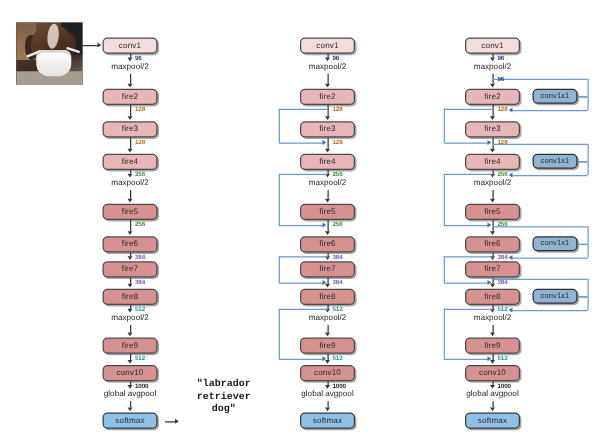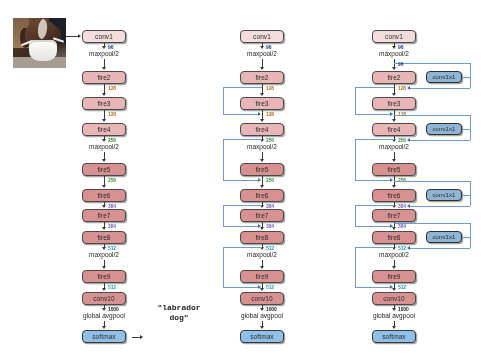--- a/index.html
+++ b/index.html
@@ -125,20 +125,21 @@
     <div class="strap1"></div>
     <div class="strap2"></div>
     <div class="mask"></div>
   </div>
 
   <div class="hline" style="left:66px;top:36px;width:13px;"></div>
   <div class="arrowrt" style="left:78px;top:33.6px;"></div>
 
   <div id="caption">
     <div>"labrador</div>
+    <div>retriever</div>
     <div>dog"</div>
   </div>
 
   <div class="hline" style="left:132px;top:337px;width:10px;"></div>
   <div class="arrowrt" style="left:140px;top:334.6px;"></div>
 
   <div id="stacks">
       <div class="node conv1" style="left:82px;top:30px;width:44px;height:13px;">conv1</div>
       <div class="plab" style="left:70px;top:50px;width:68px;">maxpool/2</div>
       <div class="node firelight" style="left:82px;top:71px;width:44px;height:13px;">fire2</div>

